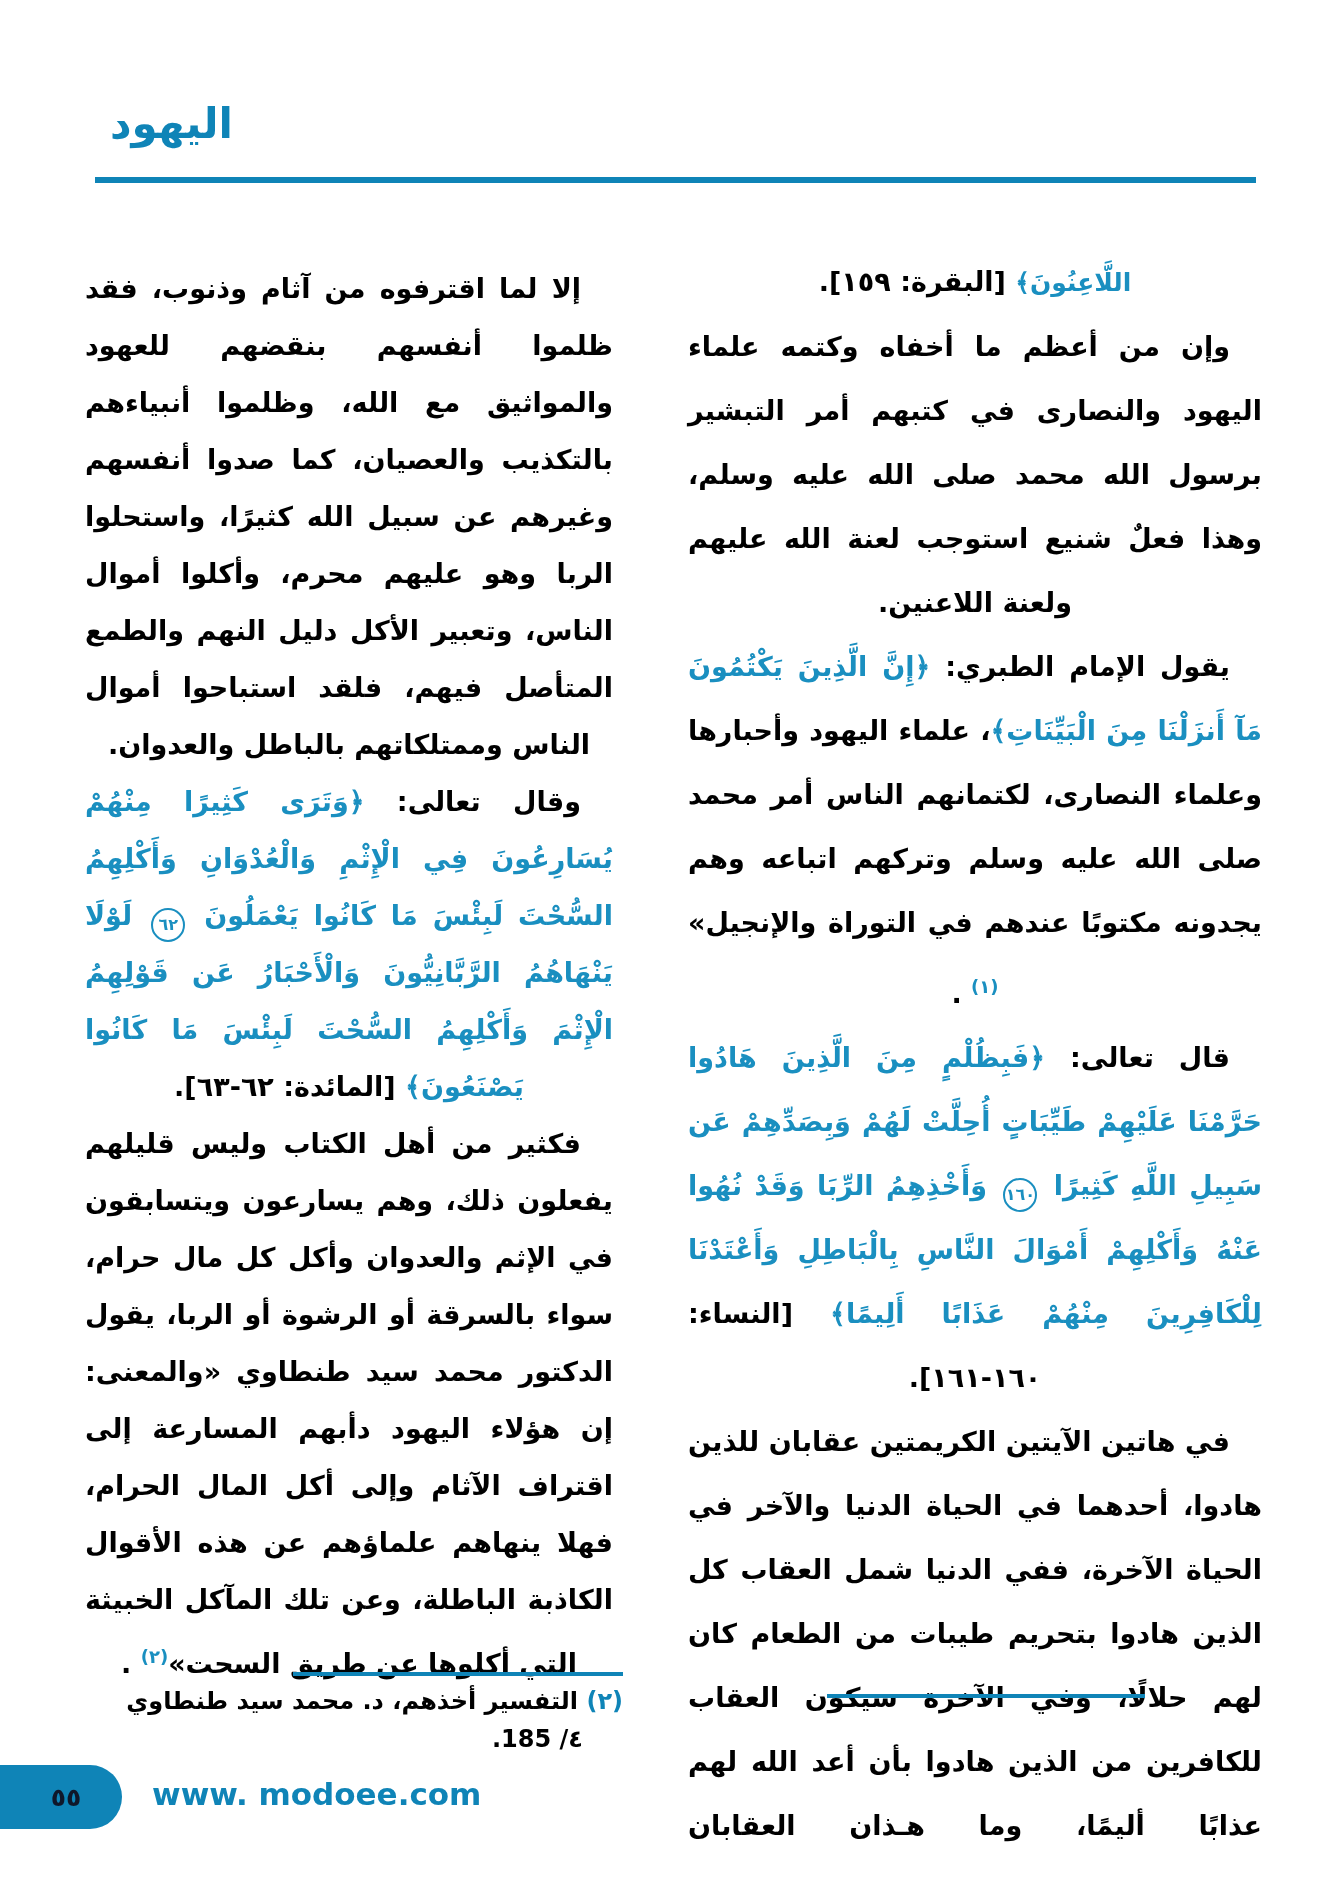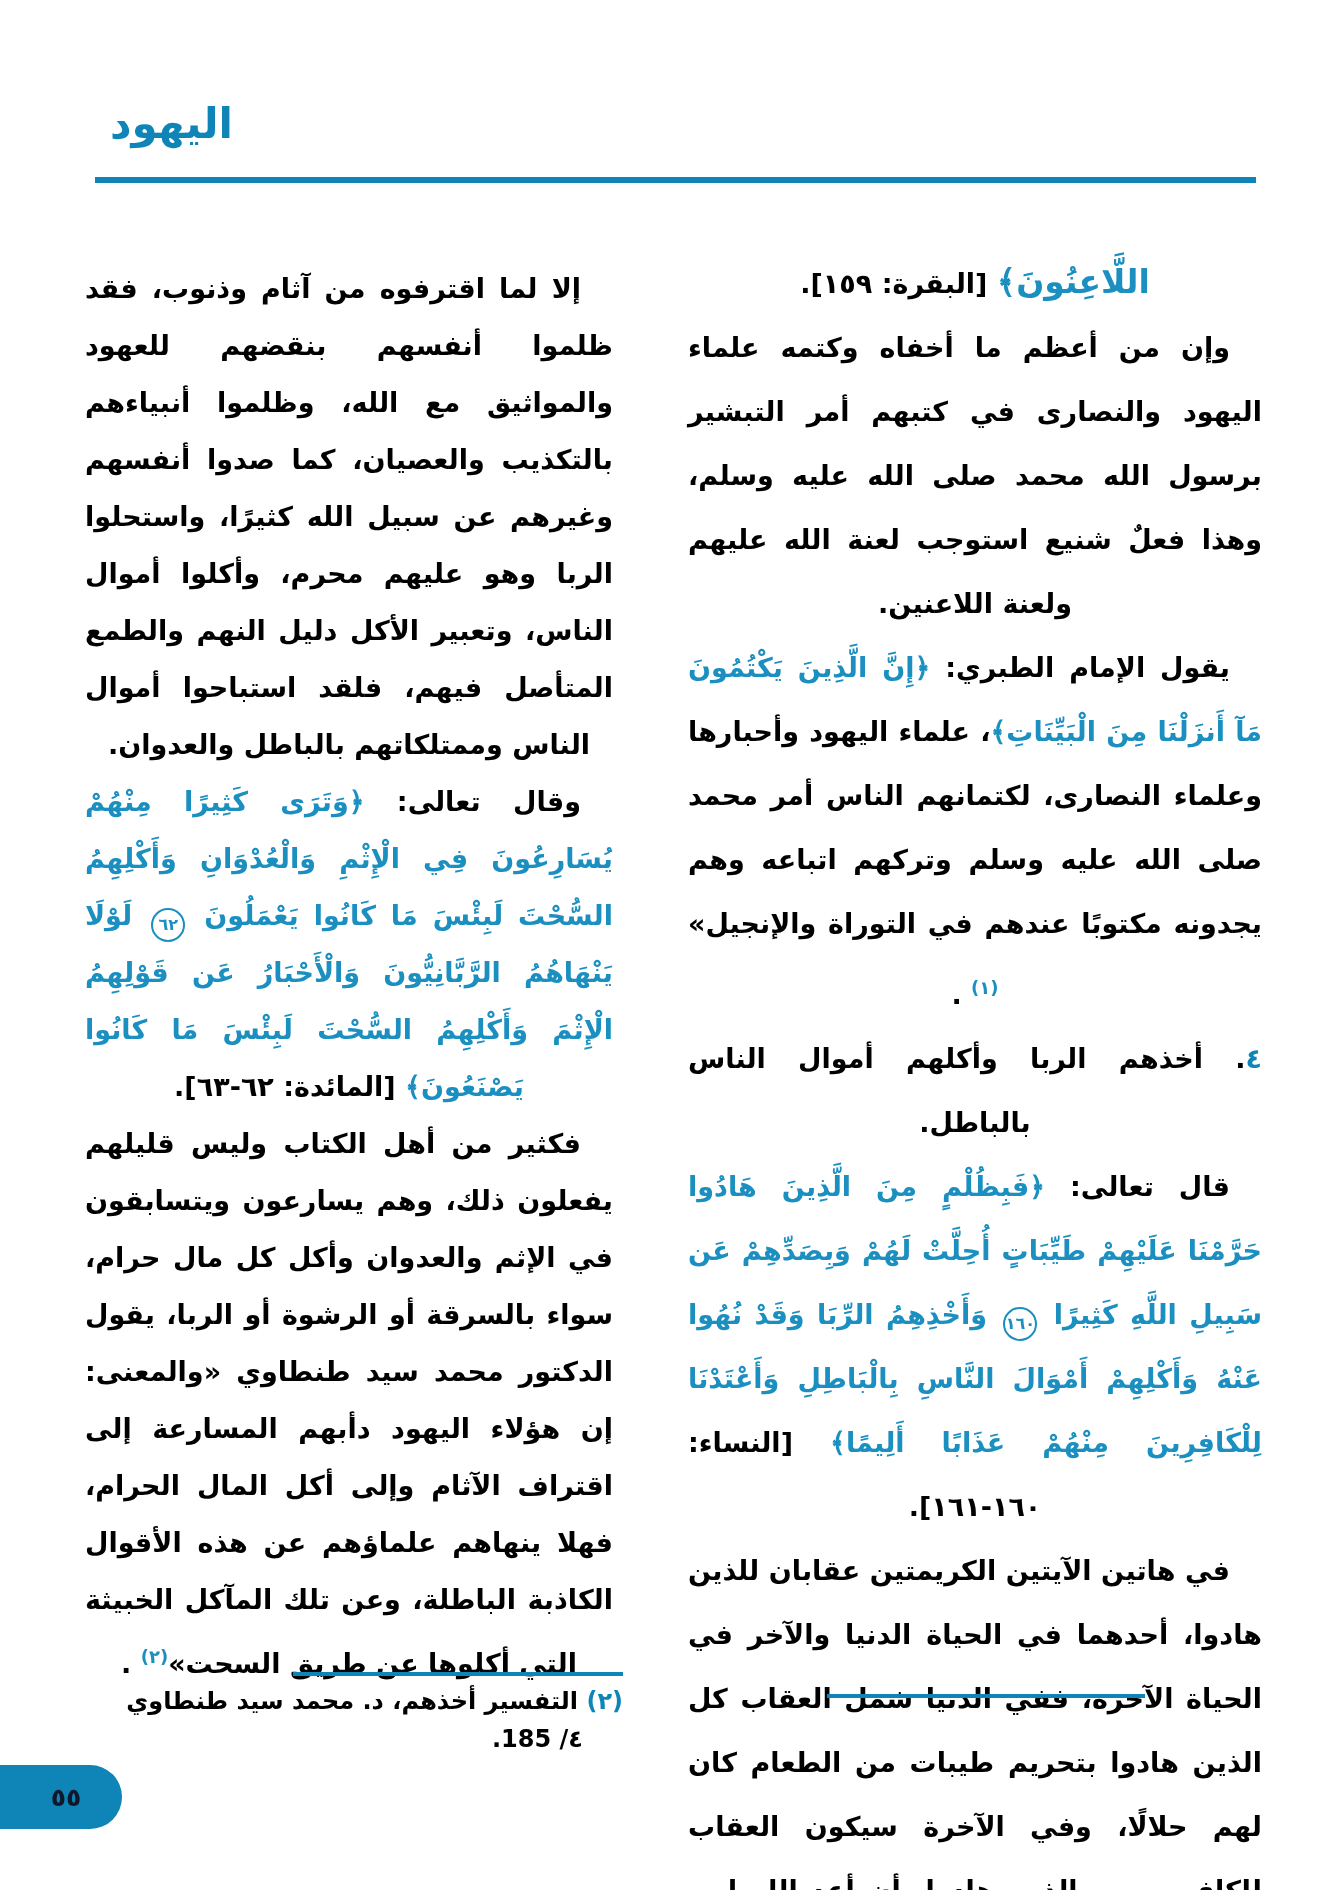--- a/index.html
+++ b/index.html
@@ -40,21 +40,21 @@
   .para{margin:0;text-align:justify;text-align-last:center;}
   .para.indent{text-indent:32px;}
   .para.cont{text-align-last:justify;}
 
   .heading{margin:0;}
   .hline-justify{text-align:justify;text-align-last:justify;}
   .hline-center{text-align:center;}
 
   .seg-n{color:var(--ink);}
   .seg-q{color:var(--quran);}
-  .seg-qo{color:var(--quran);font-size:33px;}
+  .seg-qo{color:var(--quran);font-size:25px;}
   .seg-num{color:var(--accent);}
   .seg-sup{color:var(--quran);font-size:18px;vertical-align:super;}
   .seg-aya{
     color:var(--quran);
     display:inline-block;width:34px;height:34px;line-height:30px;
     border:2px solid var(--quran);border-radius:50%;
     font-size:16px;text-indent:0;
     vertical-align:-5px;margin:0 4px;
   }
 
@@ -89,24 +89,20 @@
 
 <div class="page">
 
   <div class="title">اليهود</div>
   <div class="rule"></div>
 
   <div id="col-right" class="col col-right">
       <p class="para "><span class="seg-qo">اللَّاعِنُونَ﴾</span><span class="seg-n"> [البقرة: ١٥٩].</span></p>
       <p class="para indent"><span class="seg-n">وإن من أعظم ما أخفاه وكتمه علماء اليهود والنصارى في كتبهم أمر التبشير برسول الله محمد صلى الله عليه وسلم، وهذا فعلٌ شنيع استوجب لعنة الله عليهم ولعنة اللاعنين.</span></p>
       <p class="para indent"><span class="seg-n">يقول الإمام الطبري: </span><span class="seg-q">﴿إِنَّ الَّذِينَ يَكْتُمُونَ مَآ أَنزَلْنَا مِنَ الْبَيِّنَاتِ﴾</span><span class="seg-n">، علماء اليهود وأحبارها وعلماء النصارى، لكتمانهم الناس أمر محمد صلى الله عليه وسلم وتركهم اتباعه وهم يجدونه مكتوبًا عندهم في التوراة والإنجيل» </span><span class="seg-sup">(١)</span><span class="seg-n"> .</span></p>
-      <div class="heading">
-        <div class="hline-justify"><span class="seg-num">٤</span><span class="seg-n">. أخذهم الربا وأكلهم أموال الناس</span></div>
-        <div class="hline-center"><span class="seg-n">بالباطل.</span></div>
-      </div>
       <p class="para indent"><span class="seg-n">قال تعالى: </span><span class="seg-q">﴿فَبِظُلْمٍ مِنَ الَّذِينَ هَادُوا حَرَّمْنَا عَلَيْهِمْ طَيِّبَاتٍ أُحِلَّتْ لَهُمْ وَبِصَدِّهِمْ عَن سَبِيلِ اللَّهِ كَثِيرًا </span><span class="seg-aya">١٦٠</span><span class="seg-q"> وَأَخْذِهِمُ الرِّبَا وَقَدْ نُهُوا عَنْهُ وَأَكْلِهِمْ أَمْوَالَ النَّاسِ بِالْبَاطِلِ وَأَعْتَدْنَا لِلْكَافِرِينَ مِنْهُمْ عَذَابًا أَلِيمًا﴾</span><span class="seg-n"> [النساء: ١٦٠-١٦١].</span></p>
       <p class="para indent cont"><span class="seg-n">في هاتين الآيتين الكريمتين عقابان للذين هادوا، أحدهما في الحياة الدنيا والآخر في الحياة الآخرة، ففي الدنيا شمل العقاب كل الذين هادوا بتحريم طيبات من الطعام كان لهم حلالًا، وفي الآخرة سيكون العقاب للكافرين من الذين هادوا بأن أعد الله لهم عذابًا أليمًا، وما هـذان العقابان</span></p>
     </div>
   <div id="col-left" class="col col-left">
       <p class="para indent"><span class="seg-n">إلا لما اقترفوه من آثام وذنوب، فقد ظلموا أنفسهم بنقضهم للعهود والمواثيق مع الله، وظلموا أنبياءهم بالتكذيب والعصيان، كما صدوا أنفسهم وغيرهم عن سبيل الله كثيرًا، واستحلوا الربا وهو عليهم محرم، وأكلوا أموال الناس، وتعبير الأكل دليل النهم والطمع المتأصل فيهم، فلقد استباحوا أموال الناس وممتلكاتهم بالباطل والعدوان.</span></p>
       <p class="para indent"><span class="seg-n">وقال تعالى: </span><span class="seg-q">﴿وَتَرَى كَثِيرًا مِنْهُمْ يُسَارِعُونَ فِي الْإِثْمِ وَالْعُدْوَانِ وَأَكْلِهِمُ السُّحْتَ لَبِئْسَ مَا كَانُوا يَعْمَلُونَ </span><span class="seg-aya">٦٢</span><span class="seg-q"> لَوْلَا يَنْهَاهُمُ الرَّبَّانِيُّونَ وَالْأَحْبَارُ عَن قَوْلِهِمُ الْإِثْمَ وَأَكْلِهِمُ السُّحْتَ لَبِئْسَ مَا كَانُوا يَصْنَعُونَ﴾</span><span class="seg-n"> [المائدة: ٦٢-٦٣].</span></p>
       <p class="para indent"><span class="seg-n">فكثير من أهل الكتاب وليس قليلهم يفعلون ذلك، وهم يسارعون ويتسابقون في الإثم والعدوان وأكل كل مال حرام، سواء بالسرقة أو الرشوة أو الربا، يقول الدكتور محمد سيد طنطاوي «والمعنى: إن هؤلاء اليهود دأبهم المسارعة إلى اقتراف الآثام وإلى أكل المال الحرام، فهلا ينهاهم علماؤهم عن هذه الأقوال الكاذبة الباطلة، وعن تلك المآكل الخبيثة التي أكلوها عن طريق السحت»</span><span class="seg-sup">(٢)</span><span class="seg-n"> .</span></p>
     </div>
 
   <div class="fsep fsep-right"></div>
@@ -117,14 +113,15 @@
     <div>
       <span class="fmark">(٢)</span>
       <span>التفسير أخذهم، د. محمد سيد طنطاوي</span>
     </div>
     <div class="fline2">٤/ 185.</div>
   </div>
 
   <div class="page-pill">
     <span>٥٥</span>
   </div>
+  <div class="website">www. modoee.com</div>
 
 </div>
 
 </body></html>

